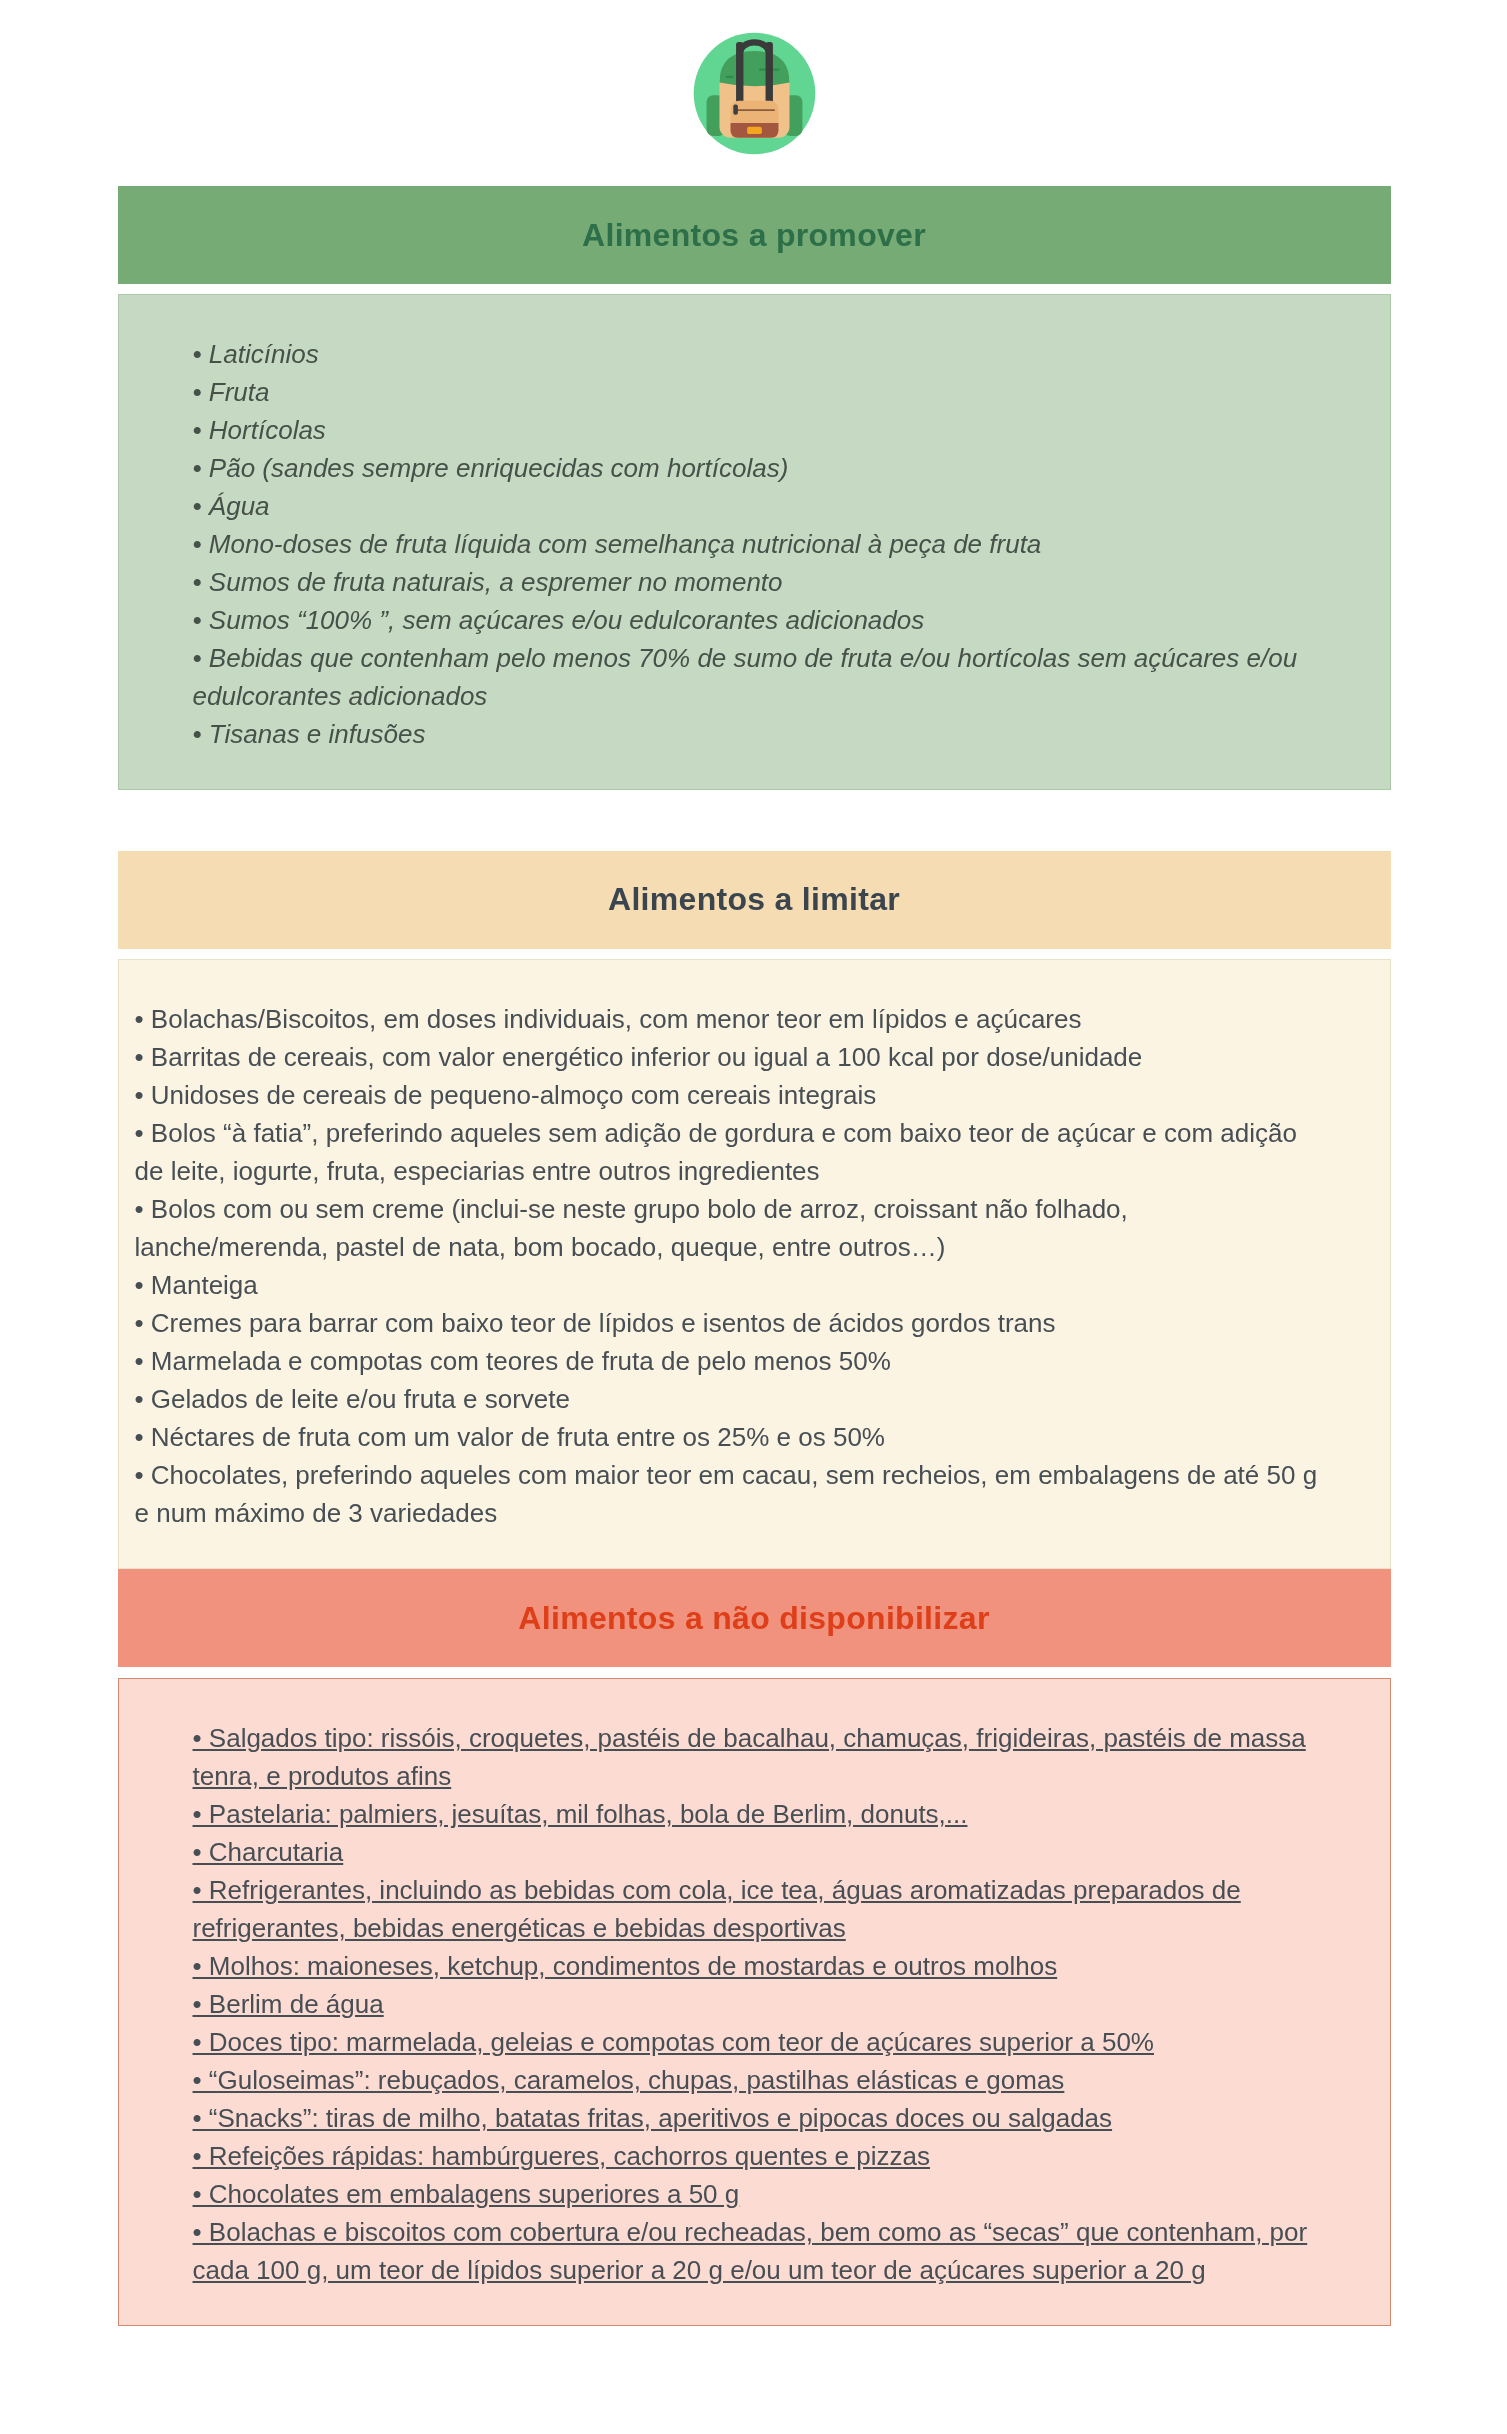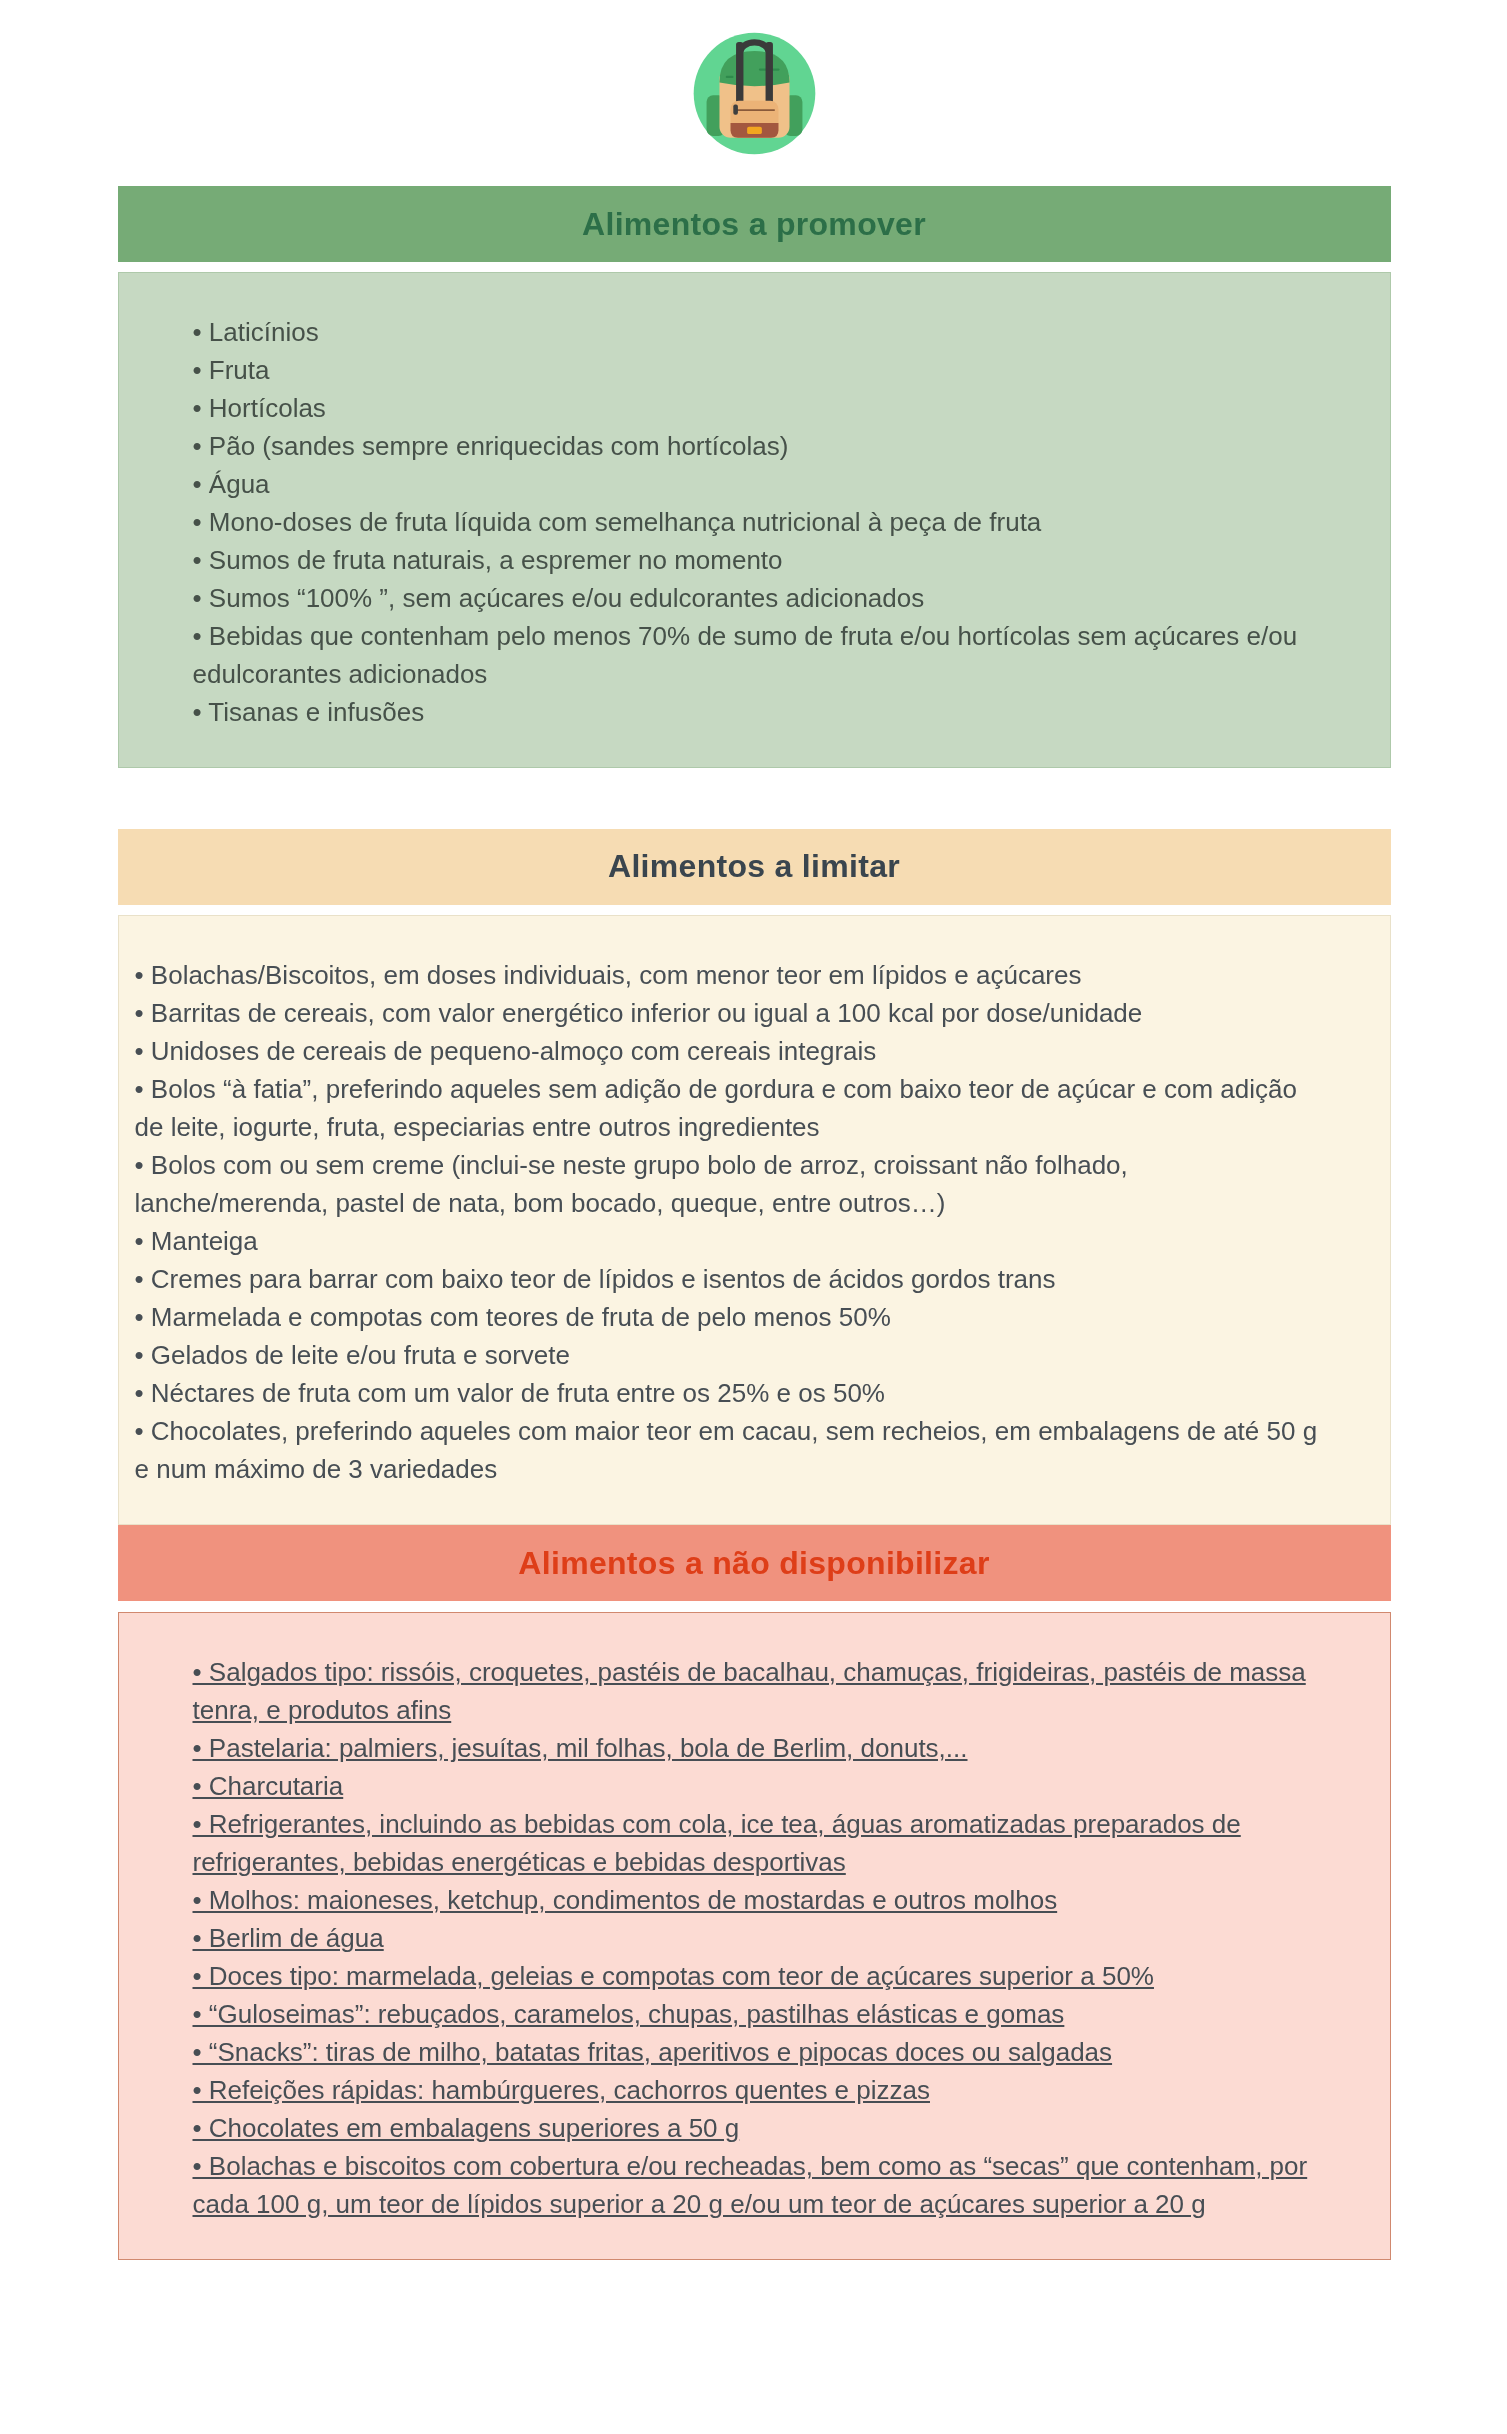--- a/index.html
+++ b/index.html
@@ -20,21 +20,21 @@
   .icon-wrap {
     display: flex;
     justify-content: center;
     padding-top: 28.5px;
   }
   .icon-circle {
     width: 129px;
     height: 129px;
   }
   .band {
-    height: 76px;
+    height: 98px;
     display: flex;
     align-items: center;
     justify-content: center;
   }
   .band .title {
     font-size: 32px;
     font-weight: bold;
     letter-spacing: 0.3px;
   }
   .box {
@@ -50,20 +50,21 @@
     list-style: none;
   }
   
   .band-promote { margin-top: 28.5px; background: var(--promote-header-bg); }
   .band-promote .title { color: var(--promote-title); }
   .box-promote {
     margin-top: 9.5px;
     background: var(--promote-box-bg);
     border-color: var(--promote-box-border);
     color: var(--promote-text);
+    font-style: italic;
   }
   
   .band-limit { margin-top: 61px; background: var(--limit-header-bg); }
   .band-limit .title { color: var(--limit-title); }
   .box-limit {
     margin-top: 10.5px;
     background: var(--limit-box-bg);
     border-color: var(--limit-box-border);
     color: var(--body-text);
     padding-left: 16px;

